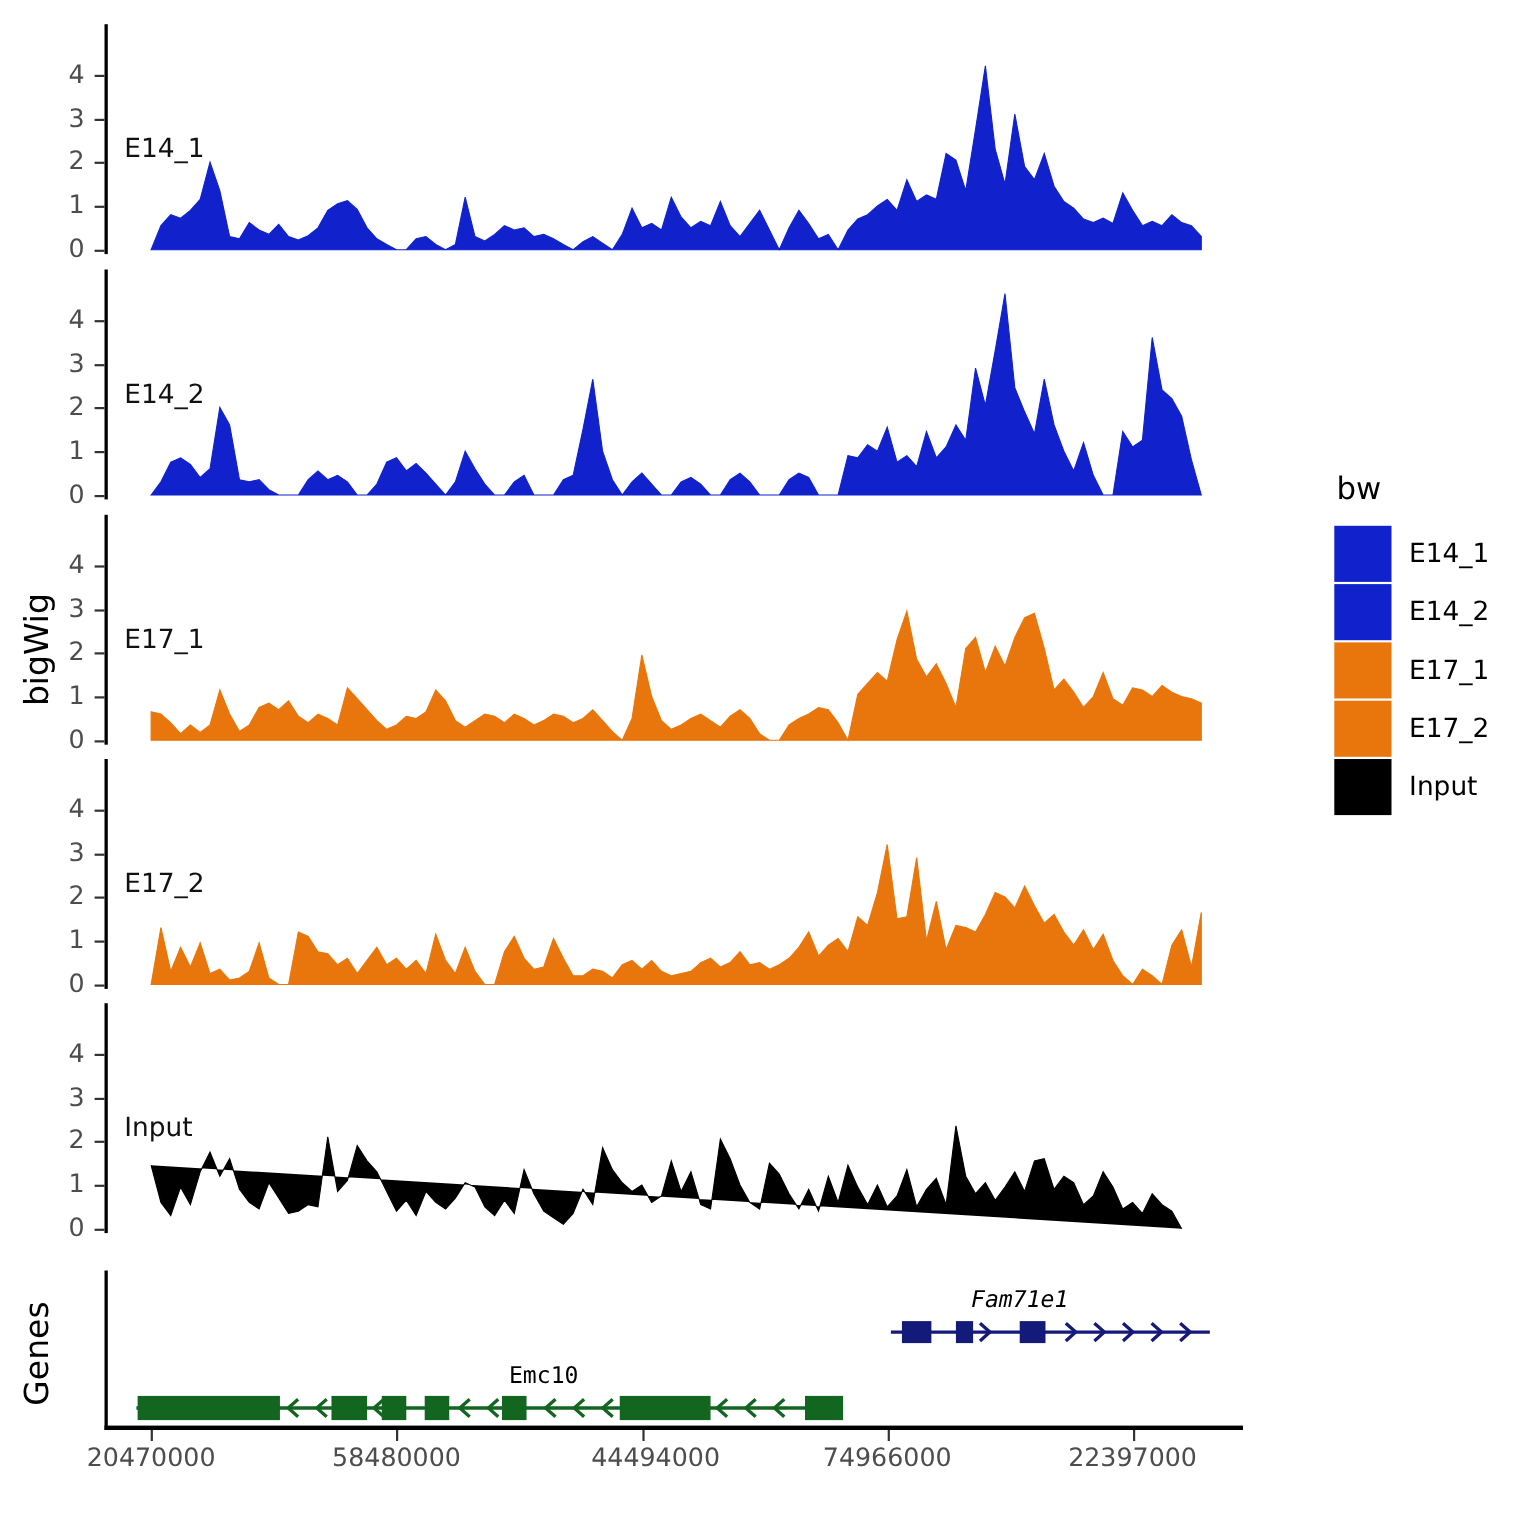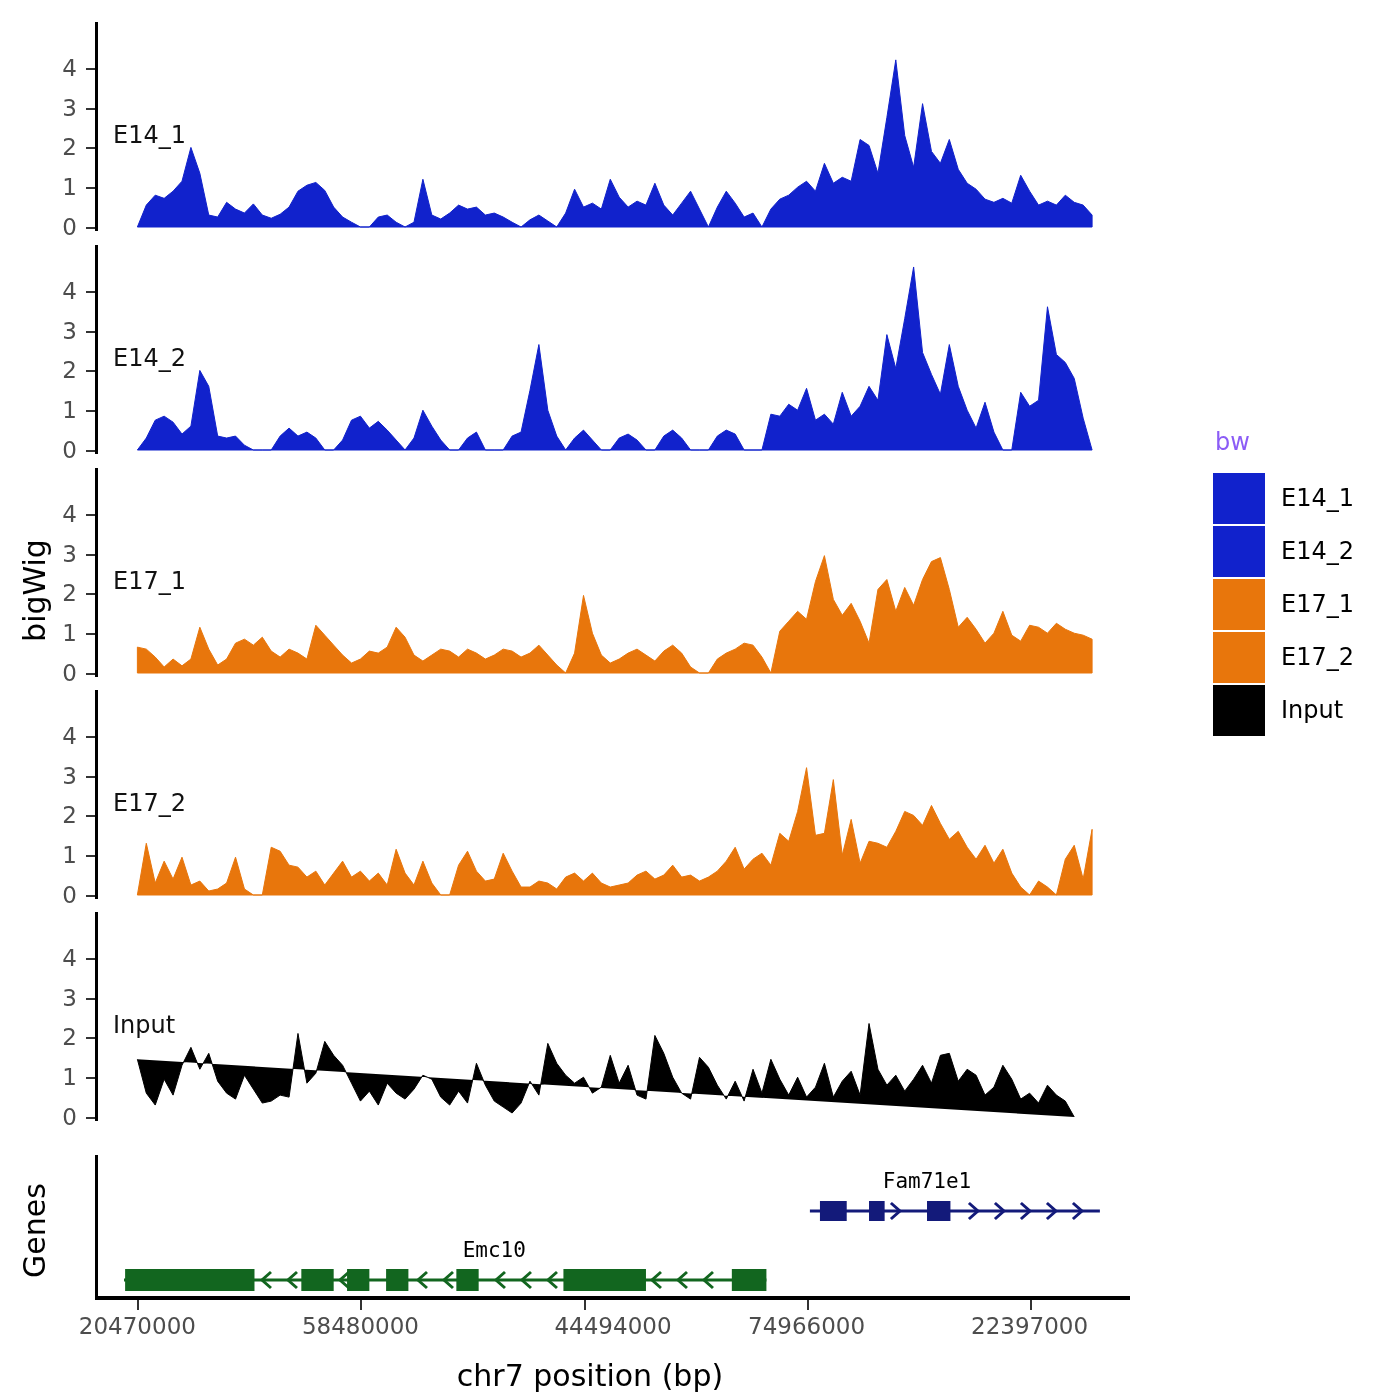--- a/index.html
+++ b/index.html
@@ -33,21 +33,21 @@
   
   #xaxis{position:absolute;left:95px;top:1296px;width:1035px;height:4px;background:#000;}
   .xtick{position:absolute;top:1300px;width:2px;height:10px;background:#333;}
   .xticklab{position:absolute;top:1313px;font-size:23px;color:#4d4d4d;
             text-align:center;transform:translateX(-50%);white-space:nowrap;}
   #xtitle{position:absolute;top:1358px;left:0;width:1180px;text-align:center;
           font-size:30px;color:#000;}
 
   
   #legend{position:absolute;left:1213px;top:428px;width:180px;}
-  #legend-title{font-size:24px;color:#8b5cf6;margin:0 0 16px 2px;}
+  #legend-title{font-size:28px;color:#000000;margin:0 0 16px 2px;}
   .legend-row{display:flex;align-items:center;height:52px;margin-bottom:1px;}
   .legend-key{width:52px;height:51px;flex:0 0 52px;}
   .legend-lab{margin-left:16px;font-size:24px;color:#000;white-space:nowrap;}
 
   
   #genepanel{position:absolute;left:95px;top:1155px;width:1040px;height:145px;}
   #gene-axis{position:absolute;left:0;top:0;width:3px;height:145px;background:#000;}
   .gene-name{position:absolute;font-family:"DejaVu Sans Mono",monospace;
              font-size:21px;color:#000;white-space:nowrap;}
 </style>
@@ -182,36 +182,35 @@
           <path d="M617.9978448275863,117 L608.9978448275863,125 L617.9978448275863,133" fill="none" stroke="#12661f" stroke-width="3"></path>
           <rect x="30.113146551724142" y="114" width="129.375" height="22" fill="#12661f"></rect>
           <rect x="206.3308189655172" y="114" width="32.34375" height="22" fill="#12661f"></rect>
           <rect x="252.05818965517244" y="114" width="22.306034482758605" height="22" fill="#12661f"></rect>
           <rect x="291.09375" y="114" width="22.306034482758662" height="22" fill="#12661f"></rect>
           <rect x="361.35775862068965" y="114" width="22.306034482758662" height="22" fill="#12661f"></rect>
           <rect x="468.42672413793105" y="114" width="82.53232758620686" height="22" fill="#12661f"></rect>
           <rect x="636.8372844827586" y="114" width="34.574353448275815" height="22" fill="#12661f"></rect>
         </g>
       </svg>
-  <div class="gene-name" style="left: 832.015px; top: 14px; transform: translateX(-50%);">Fam71e1</div><div class="gene-name" style="left: 399.278px; top: 83px; transform: translateX(-50%);">Emc10</div></div>
+  <div class="gene-name" style="left: 832.015px; top: 14px; transform: translateX(-50%); font-style: italic;">Fam71e1</div><div class="gene-name" style="left: 399.278px; top: 83px; transform: translateX(-50%);">Emc10</div></div>
 
   <div id="xaxis"></div>
   <div id="xticks">
       <div class="xtick" style="left: 137.381px;"></div>
       <div class="xticklab" style="left: 137.381px;">20470000</div>
       <div class="xtick" style="left: 360.442px;"></div>
       <div class="xticklab" style="left: 360.442px;">58480000</div>
       <div class="xtick" style="left: 583.502px;"></div>
-      <div class="xticklab" style="left: 613px;">44494000</div>
+      <div class="xticklab" style="left: 596px;">44494000</div>
       <div class="xtick" style="left: 806.562px;"></div>
       <div class="xticklab" style="left: 806.562px;">74966000</div>
       <div class="xtick" style="left: 1029.62px;"></div>
       <div class="xticklab" style="left: 1029.62px;">22397000</div>
     </div>
-  <div id="xtitle">chr7 position (bp)</div>
 
   <div id="legend">
     <div id="legend-title">bw</div>
     <div id="legend-items">
         <div class="legend-row">
           <div class="legend-key" style="background: rgb(17, 34, 204);"></div>
           <div class="legend-lab">E14_1</div>
         </div>
         <div class="legend-row">
           <div class="legend-key" style="background: rgb(17, 34, 204);"></div>

